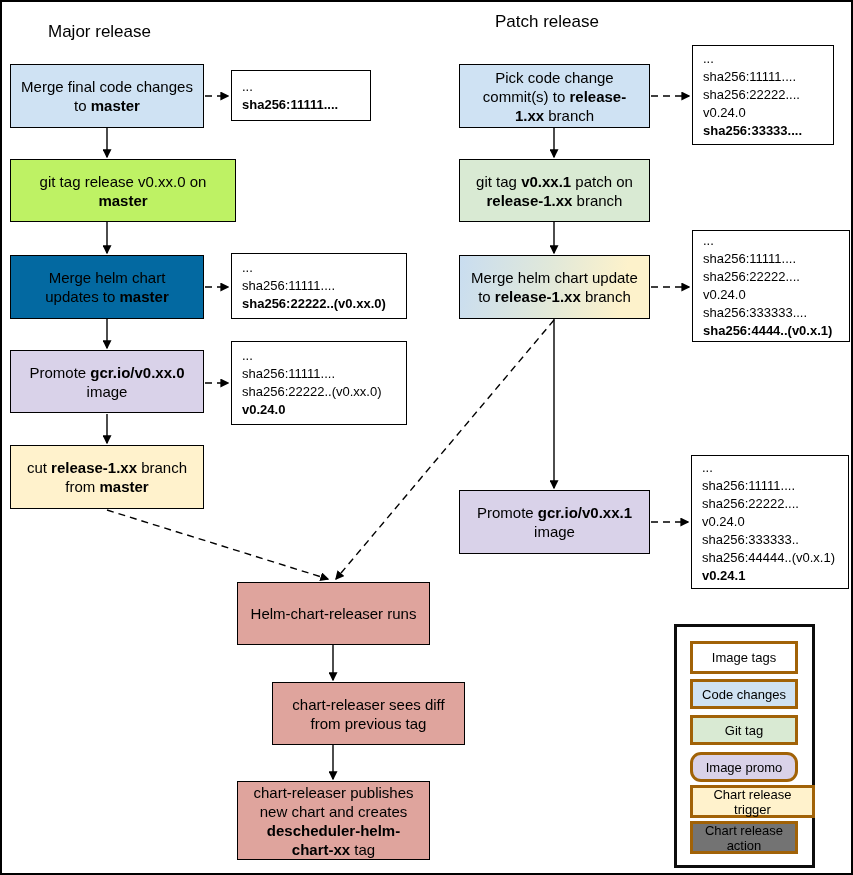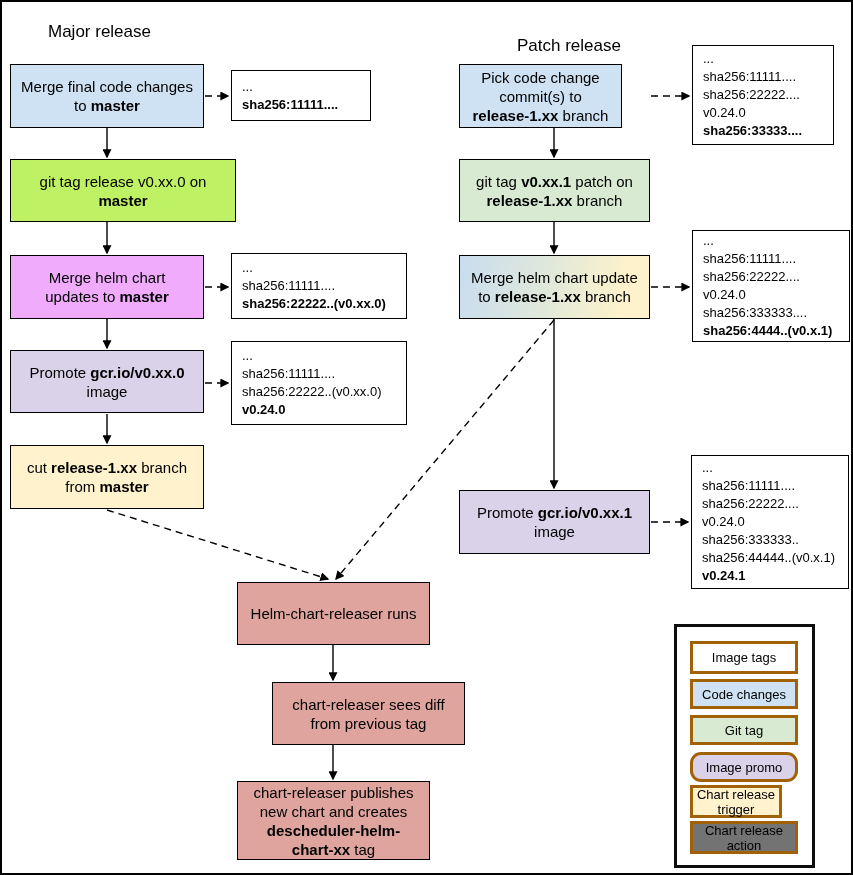--- a/index.html
+++ b/index.html
@@ -12,21 +12,21 @@
     border: 2px solid #000;
     background: #fff;
     overflow: hidden;
   }
   .heading {
     position: absolute;
     font-size: 17px;
     white-space: nowrap;
   }
   #h-major { left: 46px; top: 20px; }
-  #h-patch { left: 493px; top: 34px; margin-left: 22px; }
+  #h-patch { left: 493px; top: 10px; }
   svg.arrows {
     position: absolute;
     left: 0; top: 0;
     width: 853px; height: 875px;
   }
   .node {
     position: absolute;
     border: 1px solid #000;
     display: flex;
     align-items: center;
@@ -95,30 +95,30 @@
       <line x1="552" y1="318" x2="334" y2="577" stroke="#000000" stroke-width="1.4" stroke-dasharray="7 5" marker-end="url(#ah)"></line>
     </svg>
   <div class="heading" id="h-major">Major release</div>
   <div class="heading" id="h-patch">Patch release</div>
 <div class="node" style="left: 8px; top: 62px; width: 194px; height: 64px; background: rgb(207, 226, 243);">
       <div><span>Merge final code changes to </span><span class="b">master</span></div>
     </div>
     <div class="node" style="left: 8px; top: 157px; width: 226px; height: 63px; background: #bef264; justify-content: center;">
       <div><span>git tag release v0.xx.0 on </span><span class="b">master</span></div>
     </div>
-    <div class="node" style="left: 8px; top: 253px; width: 194px; height: 64px; background: #f0abfc;">
+    <div class="node" style="left: 8px; top: 253px; width: 194px; height: 64px; background: #0369a1;">
       <div><span>Merge helm chart updates to </span><span class="b">master</span></div>
     </div>
     <div class="node" style="left: 8px; top: 348px; width: 194px; height: 63px; background: rgb(217, 210, 233);">
       <div><span>Promote </span><span class="b">gcr.io/v0.xx.0</span><span> image</span></div>
     </div>
     <div class="node" style="left: 8px; top: 443px; width: 194px; height: 64px; background: rgb(255, 242, 204);">
       <div><span>cut </span><span class="b">release-1.xx</span><span> branch from </span><span class="b">master</span></div>
     </div>
-    <div class="node" style="left: 457px; top: 62px; width: 163px; height: 64px; background: rgb(207, 226, 243);">
+    <div class="node" style="left: 457px; top: 62px; width: 191px; height: 64px; background: rgb(207, 226, 243);">
       <div><span>Pick code change commit(s) to </span><span class="b">release-1.xx</span><span> branch</span></div>
     </div>
     <div class="node" style="left: 457px; top: 157px; width: 191px; height: 63px; background: rgb(217, 234, 211);">
       <div><span>git tag </span><span class="b">v0.xx.1</span><span> patch on </span><span class="b">release-1.xx</span><span> branch</span></div>
     </div>
     <div class="node" style="left: 457px; top: 253px; width: 191px; height: 64px; background: linear-gradient(100deg, rgb(201, 221, 240) 0%, rgb(224, 232, 218) 45%, rgb(253, 242, 203) 85%);">
       <div><span>Merge helm chart update to </span><span class="b">release-1.xx</span><span> branch</span></div>
     </div>
     <div class="node" style="left: 457px; top: 488px; width: 191px; height: 64px; background: rgb(217, 210, 233);">
       <div><span>Promote </span><span class="b">gcr.io/v0.xx.1</span><span> image</span></div>
@@ -169,16 +169,16 @@
       <div>v0.24.0</div>
       <div>sha256:333333..</div>
       <div>sha256:44444..(v0.x.1)</div>
       <div class="b">v0.24.1</div>
     </div>
     <div class="legend" style="left: 672px; top: 622px; width: 141px; height: 244px;">
       <div class="legend-item" style="left: 13px; top: 14px; width: 108px; height: 33px; background: rgb(255, 255, 255);">Image tags</div>
       <div class="legend-item" style="left: 13px; top: 52px; width: 108px; height: 30px; background: rgb(207, 226, 243);">Code changes</div>
       <div class="legend-item" style="left: 13px; top: 88px; width: 108px; height: 30px; background: rgb(217, 234, 211);">Git tag</div>
       <div class="legend-item" style="left: 13px; top: 125px; width: 108px; height: 30px; background: rgb(217, 210, 233); border-radius: 11px;">Image promo</div>
-      <div class="legend-item" style="left: 13px; top: 158px; width: 92px; height: 33px; background: rgb(255, 242, 204);">Chart release trigger</div>
+      <div class="legend-item" style="left: 13px; top: 158px; width: 125px; height: 33px; background: rgb(255, 242, 204);">Chart release trigger</div>
       <div class="legend-item" style="left: 13px; top: 194px; width: 108px; height: 33px; background: #737373;">Chart release action</div>
     </div>
   </div>
 
 </body></html>

